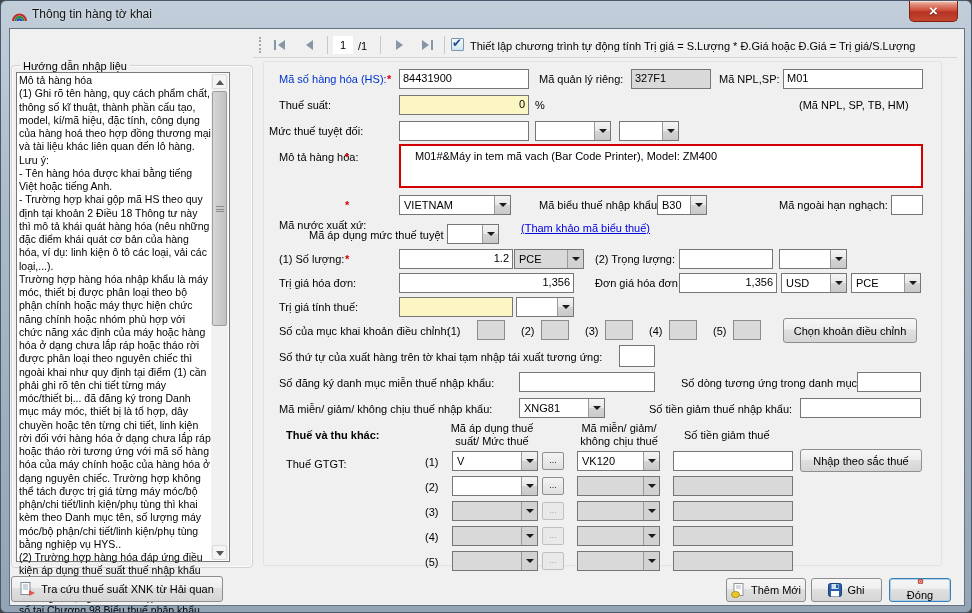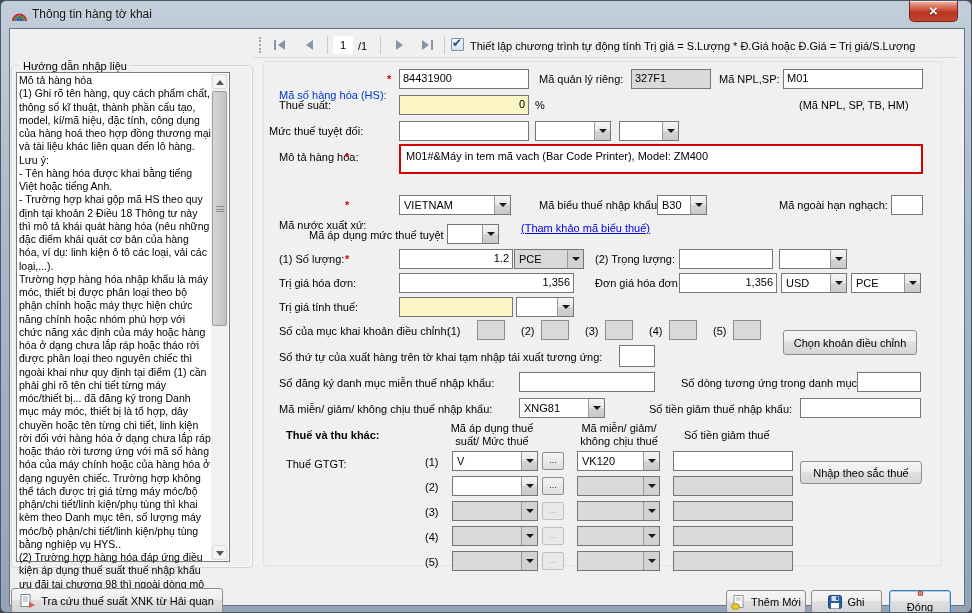--- a/index.html
+++ b/index.html
@@ -32,21 +32,21 @@
   .combo .cval { position:absolute; left:4px; top:2px; line-height:15px; white-space:nowrap; }
   .combo .dd { position:absolute; top:0; right:0; width:16px; height:18px;
     background:linear-gradient(180deg,#F4F4F4 0%,#E8E8E8 48%,#D3D3D3 52%,#C9C9C9 100%);
     border-left:1px solid #9A9A9A; }
   .combo .dd i { position:absolute; left:4px; top:7px; width:0; height:0;
     border-left:4px solid transparent; border-right:4px solid transparent; border-top:4px solid #1A1A1A; }
   .combo.dis .dd { background:#D2D2D2; }
   .sbox { position:absolute; width:28px; height:20px; background:#D9D9D9; border:1px solid #8C8C8C; }
   .btn { position:absolute; display:flex; align-items:center; justify-content:center; gap:5px;
     background:linear-gradient(180deg,#F6F6F6 0%,#EEEEEE 45%,#E0E0E0 46%,#D5D5D5 100%);
-    border:1px solid #8E8E8E; border-radius:3px; font-size:11px; color:#000; cursor:pointer;margin-top:12px; }
+    border:1px solid #8E8E8E; border-radius:3px; font-size:11px; color:#000; cursor:pointer; }
   .btn.focus { border:1px solid #3C7FB1; box-shadow:0 0 0 1px #A9D0E8 inset;flex-direction:column; }
   .btn-sm { position:absolute; width:22px; height:18px;
     background:linear-gradient(180deg,#F4F4F4,#DFDFDF); border:1px solid #8E8E8E; border-radius:2px;
     font-size:9px; line-height:14px; text-align:center; color:#222; cursor:pointer; }
   .btn-sm.off { color:#A5A5A5; border-color:#BFBFBF; background:#E9E9E9; cursor:default; }
   .link { position:absolute; color:#0000E0; text-decoration:underline; cursor:pointer; white-space:nowrap; }
   .groupbox { position:absolute; border:1px solid #D2D2D2; border-radius:4px;
     box-shadow:inset 0 0 0 1px rgba(255,255,255,.7); }
   .gb-title { position:absolute; top:-6px; left:8px; background:#F0F0F0; padding:0 3px; }
   .formpanel { position:absolute; left:262px; top:60px; width:679px; height:505px;
@@ -72,22 +72,22 @@
     justify-content:center; gap:2px; cursor:pointer; }
   .tl { width:0; height:0; border-top:5px solid transparent; border-bottom:5px solid transparent; border-right:7px solid #8796A6; }
   .tr { width:0; height:0; border-top:5px solid transparent; border-bottom:5px solid transparent; border-left:7px solid #8796A6; }
   .vbar { width:2px; height:10px; background:#8796A6; }
   .tsep { position:absolute; width:1px; height:18px; background:#C8C8C8; }
   .grip { position:absolute; width:3px; height:16px; border-left:2px dotted #9DA8B4; }
   .pagebox { position:absolute; width:20px; height:18px; background:#FFF; text-align:center; line-height:18px; }
   .cb { position:absolute; width:13px; height:13px; border:1px solid #7B97AE; border-radius:1px;
     background:linear-gradient(180deg,#F7FAFC,#D3E3EF); cursor:pointer; }
   .cb .mark { position:absolute; left:0px; top:-3px; font-size:12px; color:#1F4E8C; }
-  .desc-box { position:absolute; left:398px; top:143px; width:524px; height:30px; background:#FFF;
-    border:2px solid #D40000; padding:3px 5px; line-height:14px; overflow:hidden; }
+  .desc-box { position:absolute; left:398px; top:143px; width:524px; height:44px; background:#FFF;
+    border:2px solid #D40000; padding:3px 14px; line-height:14px; overflow:hidden; }
   .hdr2 { position:absolute; text-align:center; line-height:13px; white-space:normal; }
 </style>
 </head>
 <body>
 
 <div class="window">
 
   <svg class="appicon" width="17" height="14" viewBox="0 0 17 14">
     <path d="M2,13 A6.5,6.5 0 0 1 15,13" fill="none" stroke="#C22B2B" stroke-width="2.2"></path>
     <path d="M4.4,13 A4.1,4.1 0 0 1 12.6,13" fill="none" stroke="#2E8B2E" stroke-width="2"></path>
@@ -145,21 +145,21 @@
           <span class="sb-grip"></span>
         </div>
       <div class="sb-btn sb-dn" style="bottom:0;">
           <i></i>
         </div>
     </div>
   </div>
 
   <div class="formpanel"></div>
 
-  <span class="lbl blue" style="left:278px; top:88px;">Mã số hàng hóa (HS):</span>
+  <span class="lbl blue" style="left:278px; top:72px;">Mã số hàng hóa (HS):</span>
   <span class="lbl req" style="left:386px; top:72px;">*</span>
   <div class="field" style="left:398px; top:68px; width:130px;">84431900</div>
   <span class="lbl" style="left:538px; top:72px;">Mã quản lý riêng:</span>
   <div class="field dis" style="left:630px; top:68px; width:80px;">327F1</div>
   <span class="lbl" style="left:718px; top:72px;">Mã NPL,SP:</span>
   <div class="field" style="left:782px; top:68px; width:140px;">M01</div>
 
   <span class="lbl" style="left:278px; top:98px;">Thuế suất:</span>
   <div class="field yel num" style="left:398px; top:94px; width:130px;">0</div>
   <span class="lbl" style="left:534px; top:98px;">%</span>

